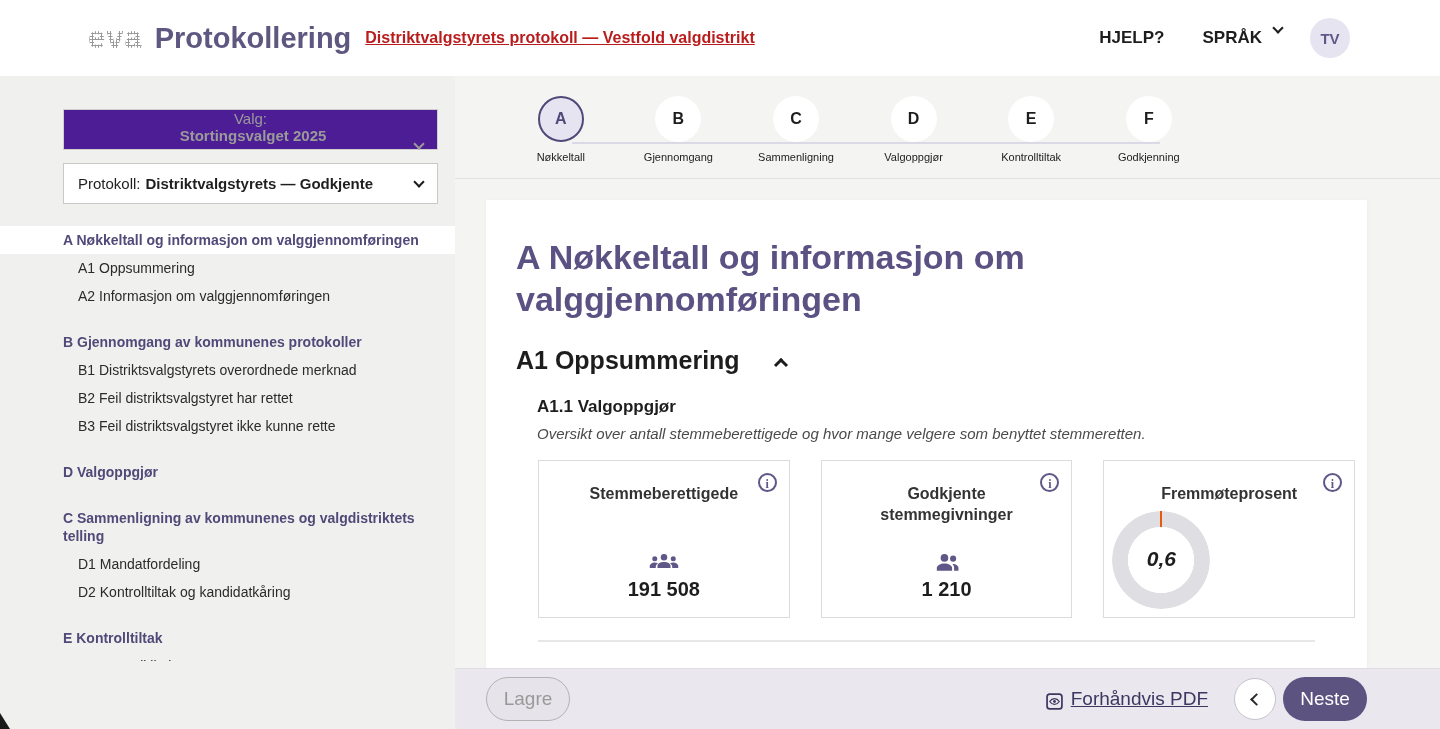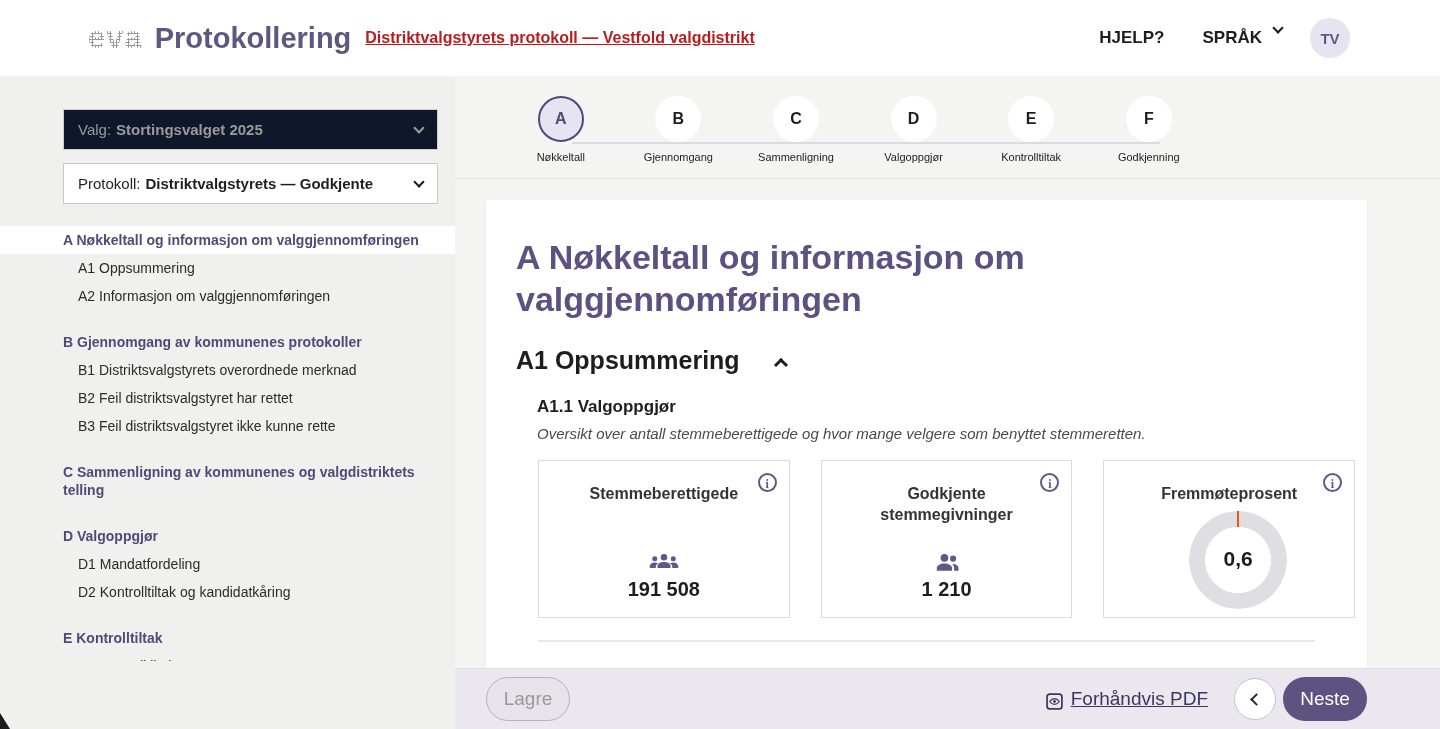--- a/index.html
+++ b/index.html
@@ -22,21 +22,21 @@
   .chev { display:inline-block; width:8px; height:8px; border-right:2px solid #1d1d1d;
     border-bottom:2px solid #1d1d1d; transform:rotate(45deg); margin-left:12px; margin-top:-4px; }
   .avatar { width:40px; height:40px; border-radius:50%; background:#e7e4f2; color:#5f5787;
     font-weight:bold; font-size:15px; display:flex; align-items:center; justify-content:center;
     margin-left:28px; }
 
   
   .sidebar { position:absolute; left:0; top:76px; width:455px; height:653px; background:#f0f0ee; }
   .select-box { position:absolute; left:63px; width:375px; height:41px; border:1px solid #cfcfcd;
     display:flex; align-items:center; padding:0 14px; font-size:15px; cursor:pointer; }
-  .select-election { top:33px; color:#9a9a9a; background:#0f172a; }
+  .select-election { top:33px; color:#9a9a9a; background:#4c1d95;flex-direction:column; }
   .select-protocol { top:87px; color:#1f1f1f; background:#ffffff; border-color:#c9c9c7; }
   .select-box b { margin-left:5px; font-weight:bold; }
   .select-box .chev { margin-left:auto; }
   .select-election .chev { border-color:#9a9a9a; }
   .nav { position:absolute; left:0; top:150px; width:455px; height:435px; overflow:hidden; }
   .nav-section { padding:5px 10px 5px 63px; font-size:14px; font-weight:bold; color:#514a79;
     margin-top:18px; cursor:pointer; line-height:18px; }
   .nav-section:first-child { margin-top:0; }
   .nav-section.active { background:#ffffff; }
   .nav-item { padding:7px 10px 7px 78px; font-size:14px; color:#2b2b2b; cursor:pointer; line-height:14px; }
@@ -72,21 +72,21 @@
     padding:12px; }
   .stat-title { text-align:center; font-size:16px; font-weight:bold; color:#333333; margin:10px auto 0;
     max-width:175px; line-height:21px; }
   .info-icon { position:absolute; top:12px; right:12px; width:19px; height:19px; border-radius:50%;
     border:2px solid #5f5787; color:#5f5787; font-size:12px; font-weight:bold; text-align:center;
     line-height:19px; cursor:pointer; font-family:"Liberation Serif",serif; }
   .stat-bottom { position:absolute; left:0; right:0; bottom:16px; display:flex; flex-direction:column;
     align-items:center; }
   .stat-icon svg { display:block; }
   .stat-value { font-size:20px; font-weight:bold; color:#1d1d1d; margin-top:2px; }
-  .donut-wrap { position:absolute; left:18px; right:0; bottom:8px; display:flex; justify-content:center; }
+  .donut-wrap { position:absolute; left:8px; right:0; bottom:8px; display:flex; justify-content:flex-start;font-style:italic; }
   .donut { width:98px; height:98px; border-radius:50%; position:relative;
     -webkit-mask:radial-gradient(closest-side, transparent 67%, #000 68%);
     mask:radial-gradient(closest-side, transparent 67%, #000 68%); }
   .donut-value { position:absolute; left:0; right:0; top:36px; text-align:center; font-size:21px;
     font-weight:bold; color:#1d1d1d; }
   .donut-box { position:relative; width:98px; height:98px; }
   .card-divider { margin:22px 52px 0 52px; height:2px; background:#e7e7e7; }
 
   
   .footer { position:absolute; left:455px; bottom:0; width:985px; height:61px; background:#eae8ee;
@@ -132,22 +132,22 @@
     <span class="chev"></span>
   </div>
   <div class="nav">
       <div class="nav-section active">A Nøkkeltall og informasjon om valggjennomføringen</div>
       <div class="nav-item">A1 Oppsummering</div>
       <div class="nav-item">A2 Informasjon om valggjennomføringen</div>
       <div class="nav-section">B Gjennomgang av kommunenes protokoller</div>
       <div class="nav-item">B1 Distriktsvalgstyrets overordnede merknad</div>
       <div class="nav-item">B2 Feil distriktsvalgstyret har rettet</div>
       <div class="nav-item">B3 Feil distriktsvalgstyret ikke kunne rette</div>
+      <div class="nav-section">D Valgoppgjør</div>
       <div class="nav-section">C Sammenligning av kommunenes og valgdistriktets telling</div>
-      <div class="nav-section">D Valgoppgjør</div>
       <div class="nav-item">D1 Mandatfordeling</div>
       <div class="nav-item">D2 Kontrolltiltak og kandidatkåring</div>
       <div class="nav-section">E Kontrolltiltak</div>
       <div class="nav-item">E1 Kontrolltiltak</div>
     </div>
   <div class="cursor-corner"></div>
 </div>
 
 <div class="main">
   <div class="stepper">

